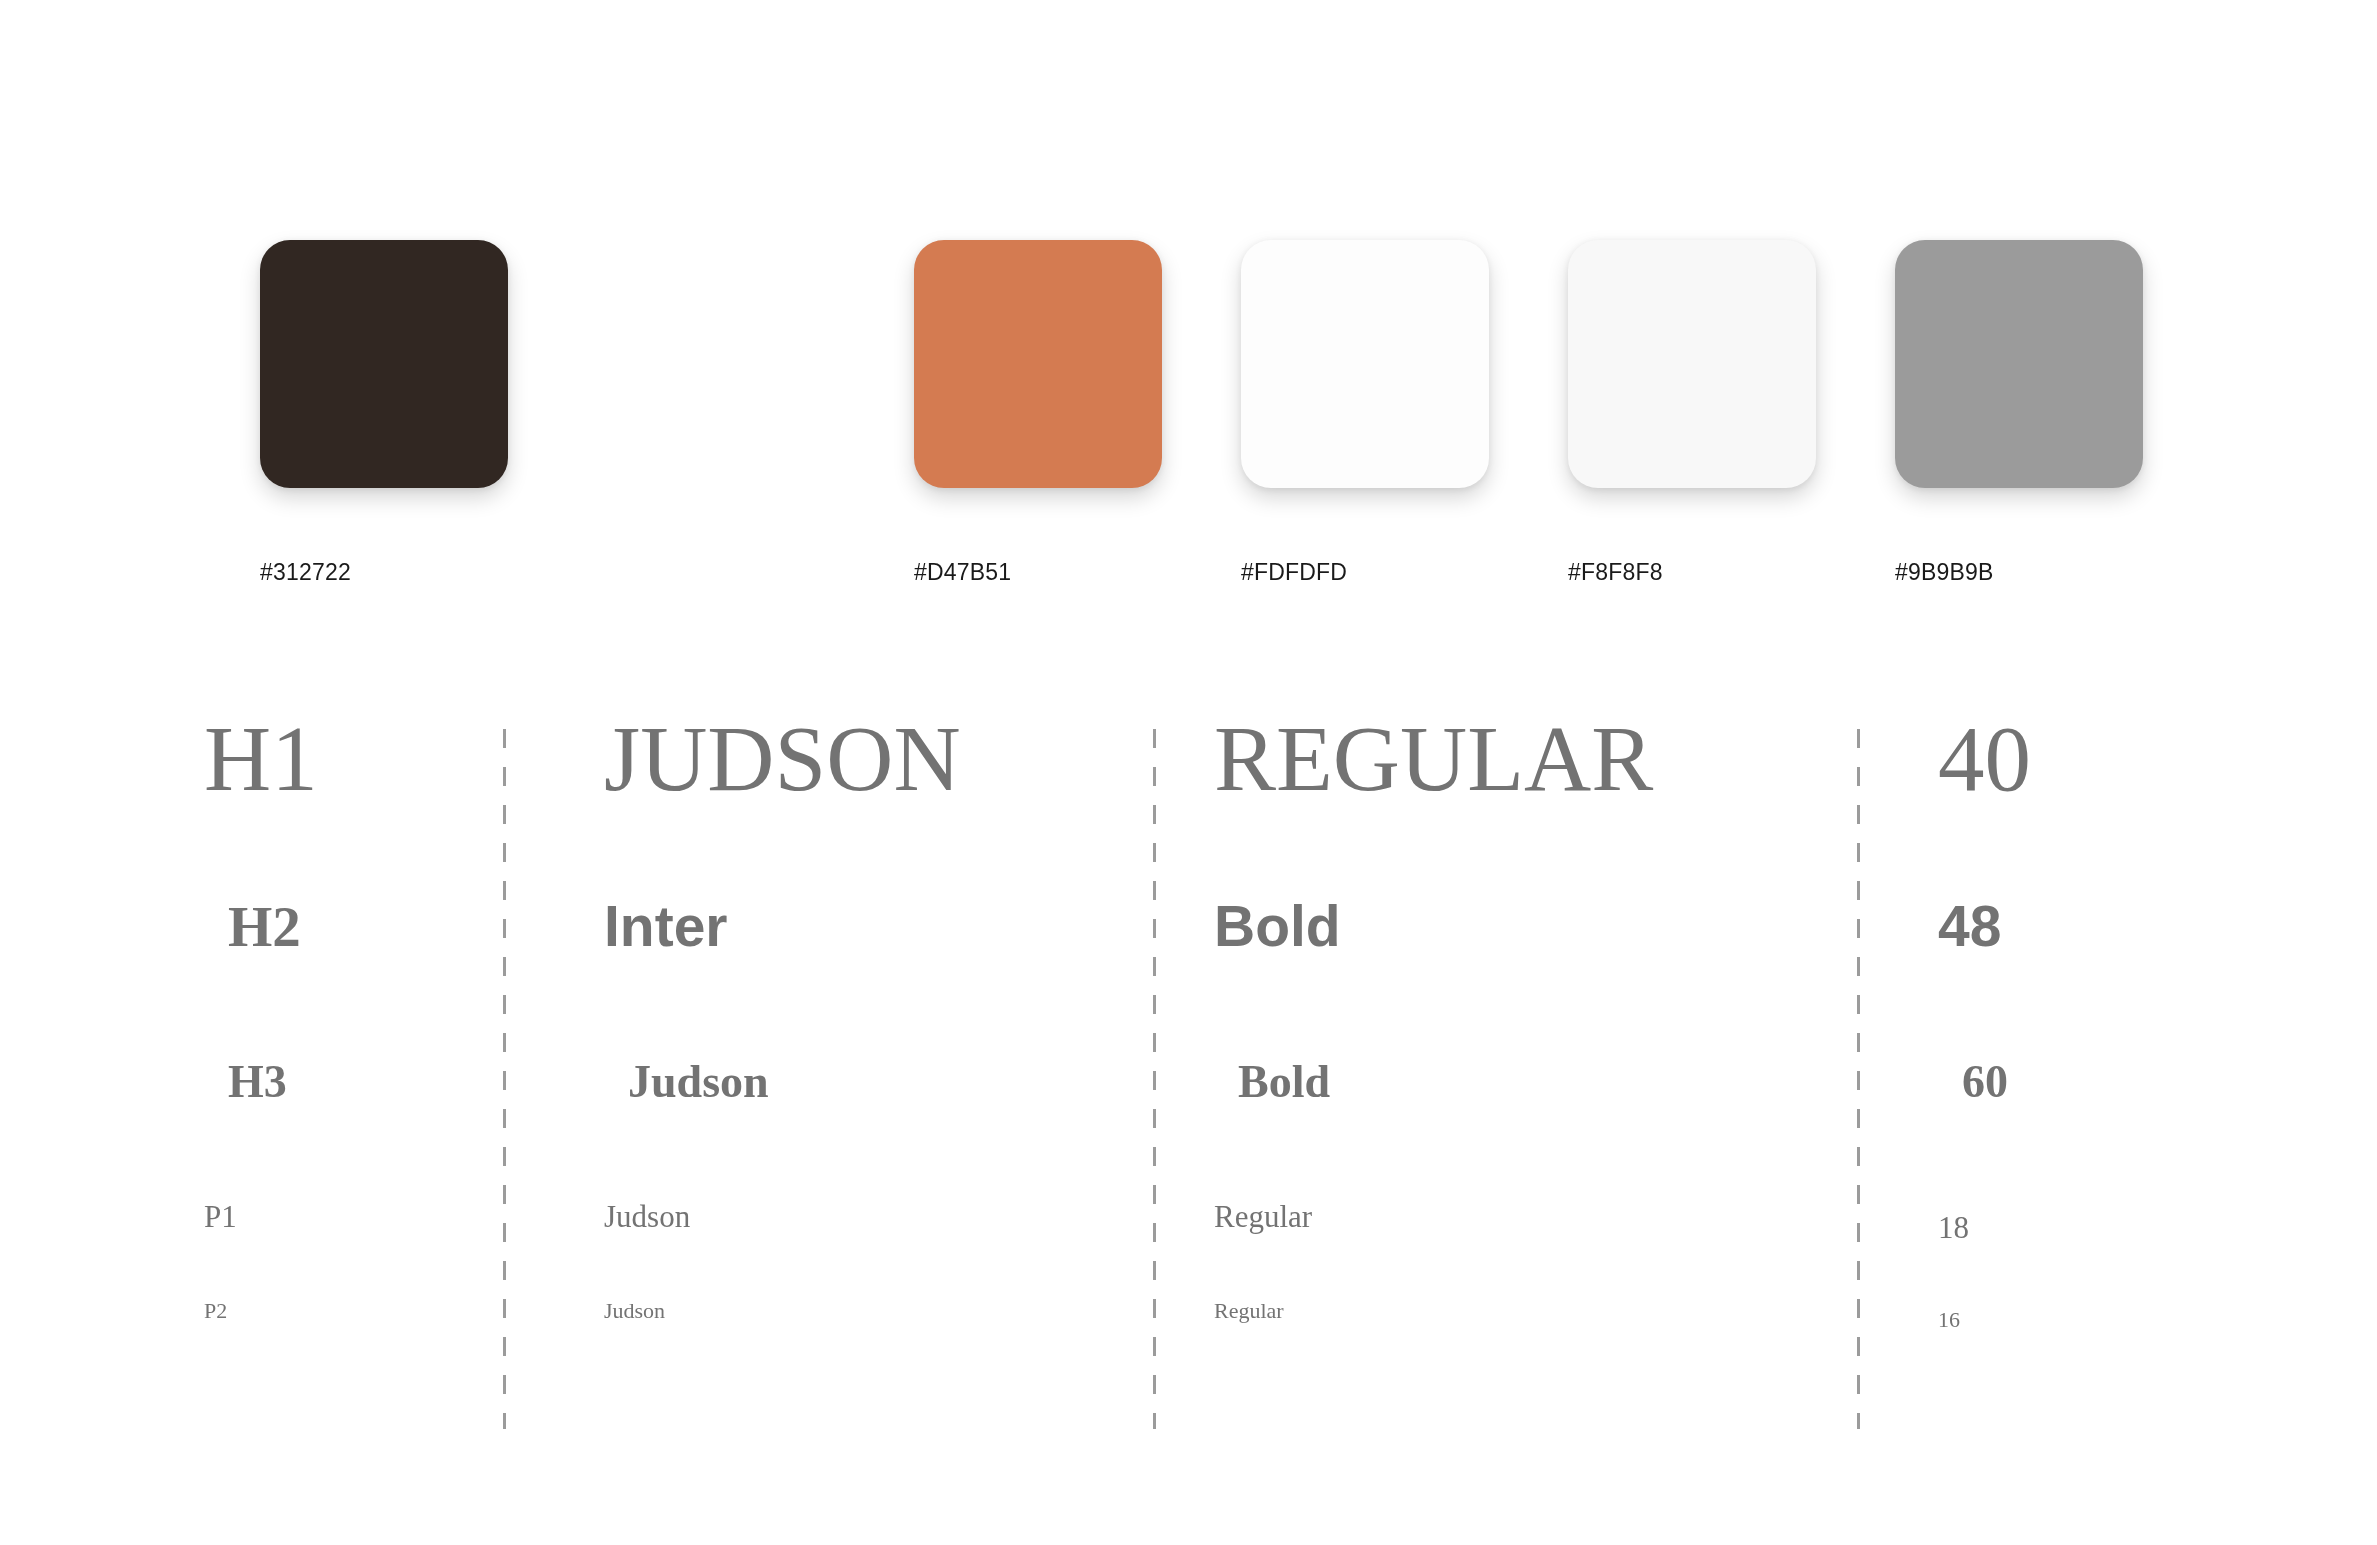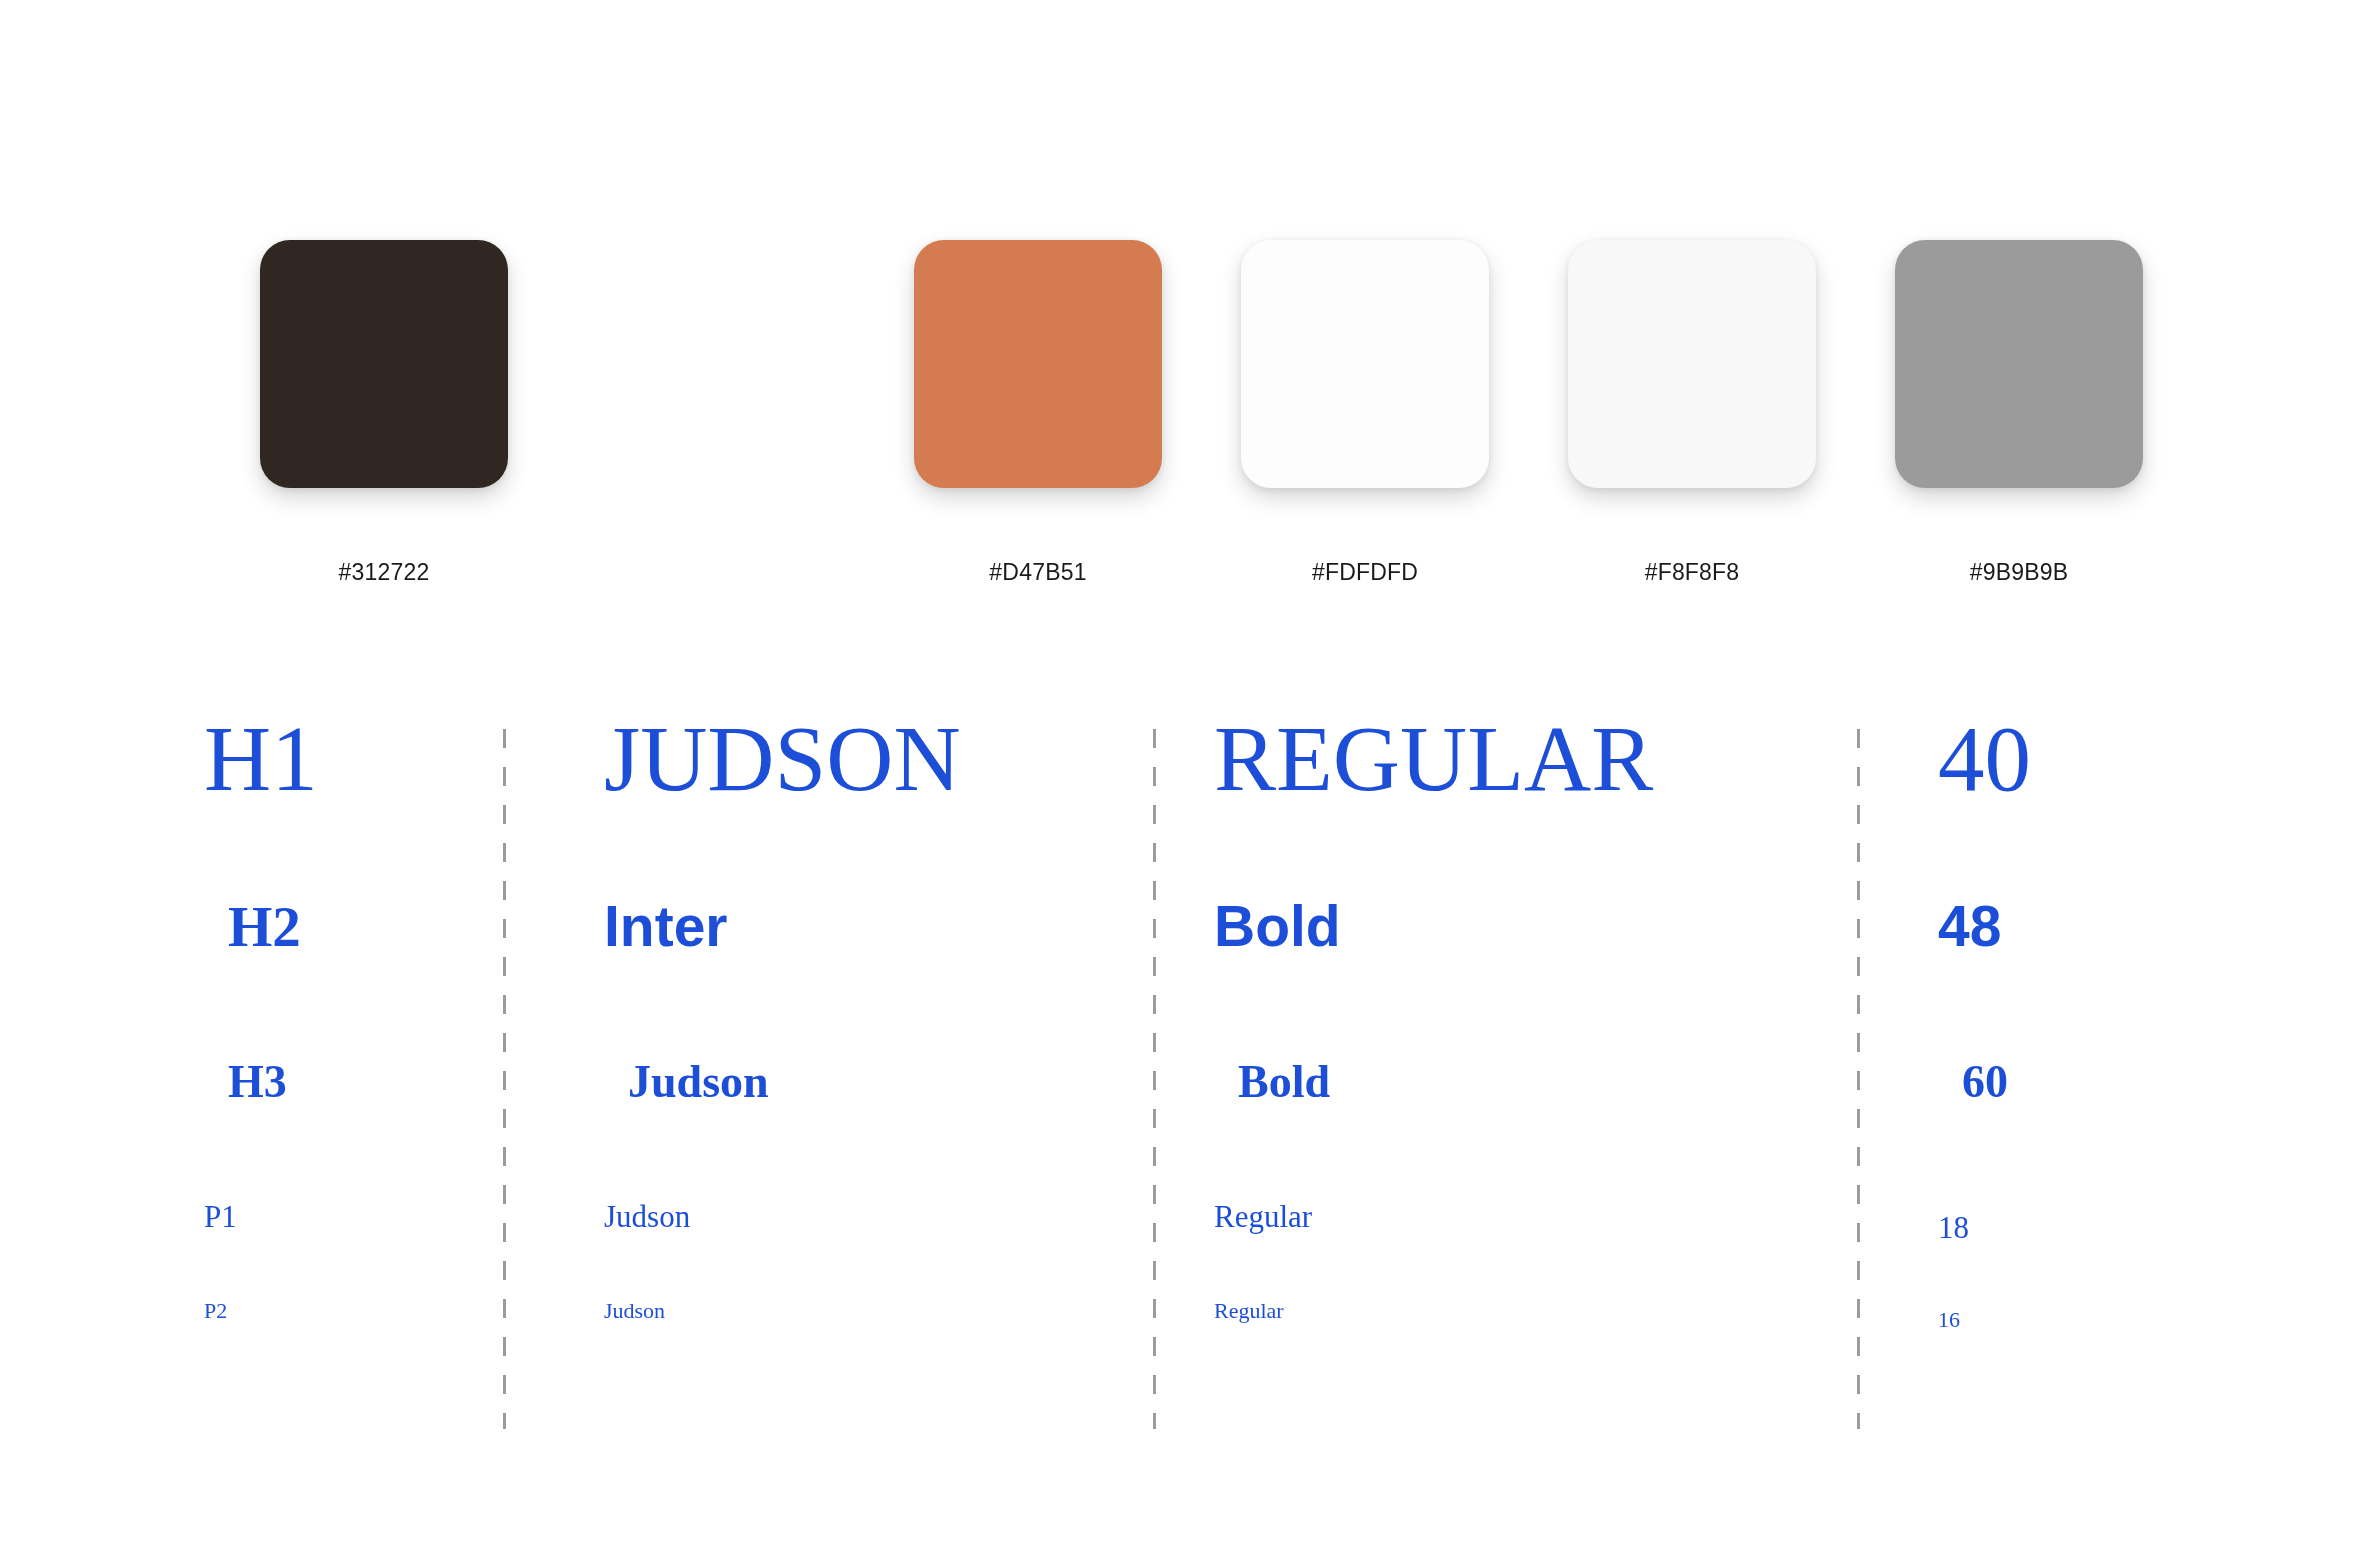--- a/index.html
+++ b/index.html
@@ -21,21 +21,21 @@
     position: absolute;
     left: 0;
     top: 0;
     width: 2377px;
     height: 638px;
   }
   .swatch-cell {
     position: absolute;
     top: 240px;
     width: 248px;
-    text-align: center;
+    text-align: left;
   }
   .swatch-chip {
     width: 248px;
     height: 248px;
     border-radius: 30px;
     box-shadow: 0 10px 21px rgba(0,0,0,0.16), 0 1.9px 6.2px rgba(0,0,0,0.07);
   }
   .swatch-label {
     margin-top: 73px;
     font-family: "Liberation Sans", sans-serif;
@@ -69,21 +69,21 @@
   }
 
   .type-row {
     position: absolute;
     left: 0;
     width: 2377px;
   }
   .type-cell {
     position: absolute;
     white-space: nowrap;
-    color: #1d4ed8;
+    color: #737373;
     line-height: 1;
   }
   .cell-name  { left: 204px; }
   .cell-font  { left: 604px; }
   .cell-weight{ left: 1214px; }
   .cell-size  { left: 1938px; }
 
   
   .serif-regular {
     font-family: "Liberation Serif", "DejaVu Serif", serif;

